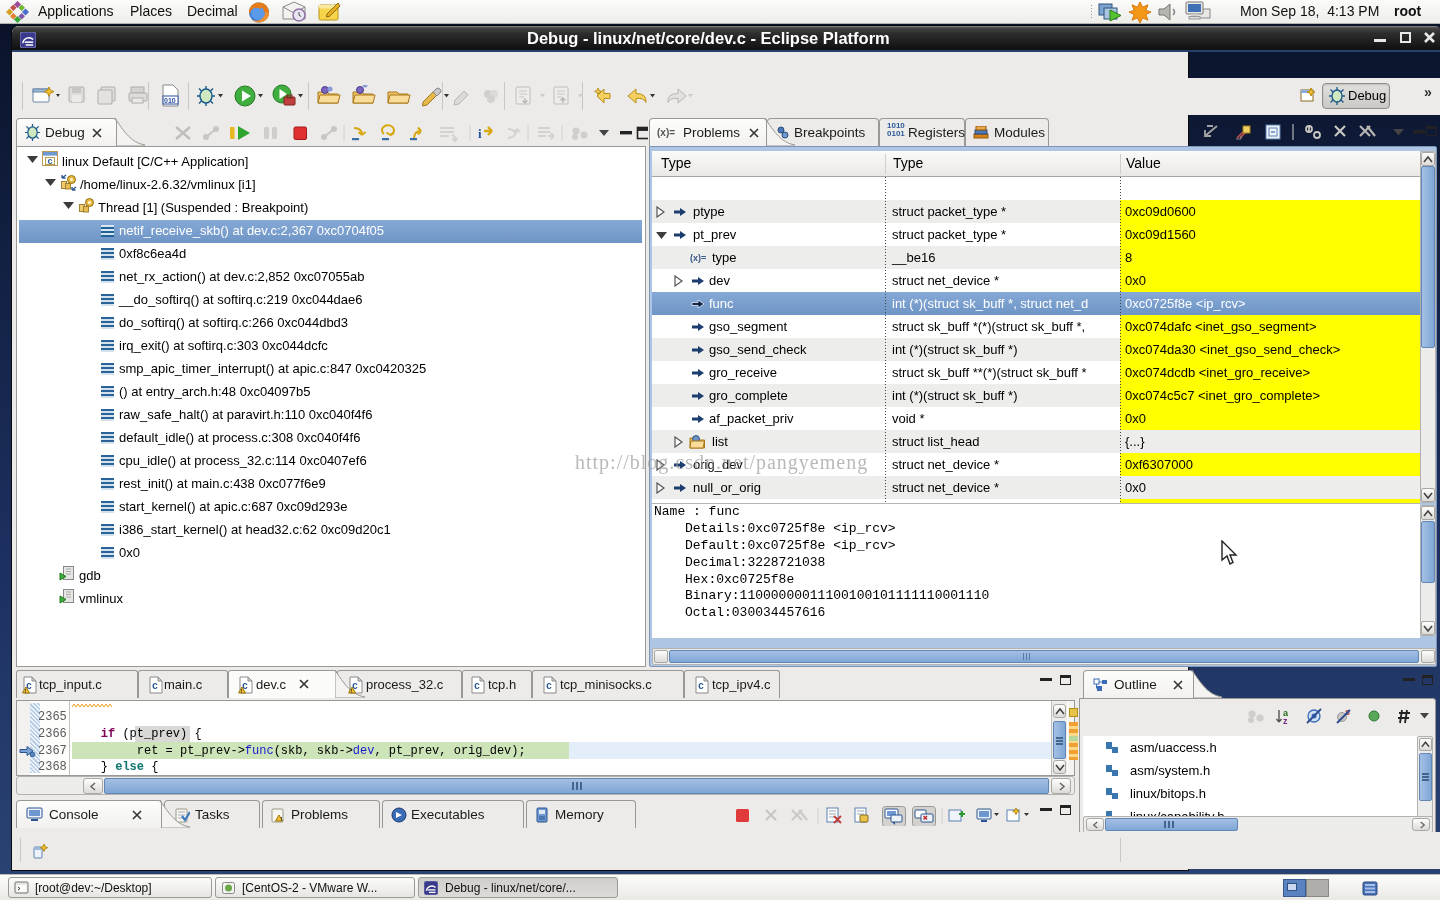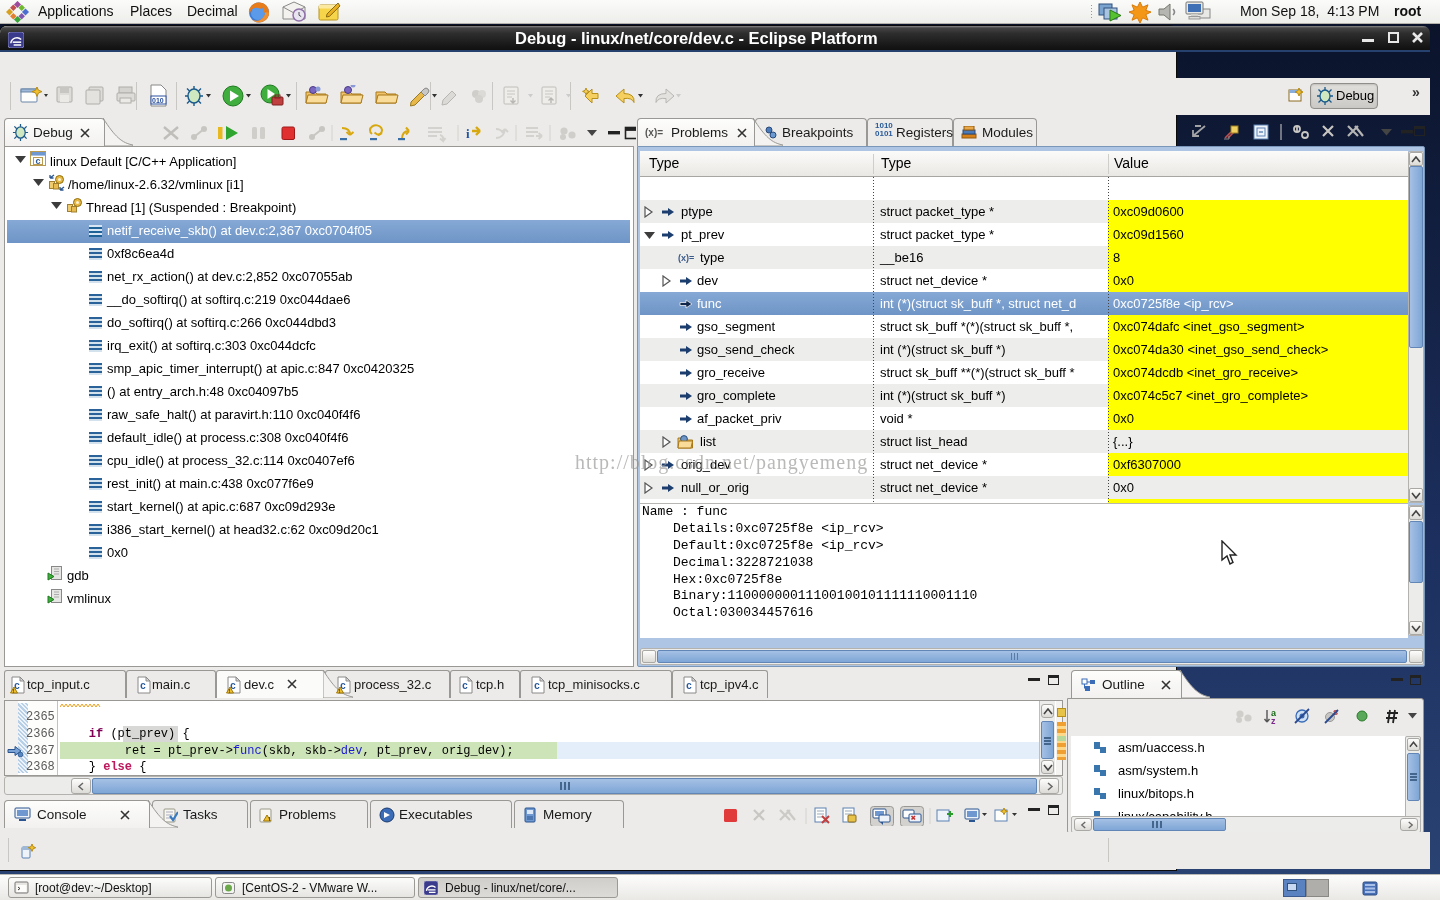--- a/index.html
+++ b/index.html
@@ -2,21 +2,21 @@
 <html><head><meta charset="utf-8"><style>
 *{margin:0;padding:0;box-sizing:border-box}
 html,body{width:1440px;height:900px;overflow:hidden}
 body{font-family:"Liberation Sans",sans-serif;position:relative;background:linear-gradient(#0a1228,#1c2f5e 60%,#2a4474)}
 .a{position:absolute}
 .mono{font-family:"Liberation Mono",monospace}
 
 #gpanel{left:0;top:0;width:1440px;height:24px;background:linear-gradient(#fbfbfa,#ededea);border-bottom:1px solid #b5b2ac;color:#111;font-size:14px}
 #gpanel .mi{position:absolute;top:3px;font-size:14px;color:#101010}
 
-#win{left:0;top:26px;width:1176px;height:844px;background:#ecebe9;border-radius:7px 7px 0 0;box-shadow:0 0 0 1px #0a0a0a}
+#win{left:12px;top:26px;width:1176px;height:844px;background:#ecebe9;border-radius:7px 7px 0 0;box-shadow:0 0 0 1px #0a0a0a}
 #titlebar{left:0;top:0;width:1430px;height:26px;background:linear-gradient(#8a8a8a 0,#454545 2px,#2e2e2e 30%,#1a1a1a 75%,#101010);border-radius:7px 7px 0 0;color:#fff;font-weight:bold;font-size:16.5px;border-bottom:2px solid #26416e}
 #menubar{left:0;top:25px;width:1430px;height:27px;background:#edeceA;color:#000;font-size:13px;border-bottom:1px solid #dcdad6}
 #menubar span{position:absolute;top:6px}
 #maintb{left:0;top:52px;width:1430px;height:37px;background:#ecebe9}
 .vtab{position:absolute;top:0;height:28px;background:#ecebe9;border:1px solid #9a9894;border-bottom:none;border-radius:4px 4px 0 0;font-size:13.5px;color:#1a1a1a}
 .vtab.act{background:linear-gradient(#fdfdfc,#f2f1ef);z-index:3}
 .swoosh{position:absolute;top:0;z-index:2}
 .content{position:absolute;background:#fff;border:1px solid #9a9894}
 .sel{background:linear-gradient(#86a9d6,#6e95c6);color:#fff}
 .yel{background:#ffff00}
@@ -706,21 +706,21 @@
 2368</div>
  <svg class="a" style="left:56px;top:33px" width="44" height="5" viewBox="0 0 44 5">
         <path d="M0 4 L2 1 L4 4 L6 1 L8 4 L10 1 L12 4 L14 1 L16 4 L18 1 L20 4 L22 1 L24 4 L26 1 L28 4 L30 1 L32 4 L34 1 L36 4 L38 1 L40 4" stroke="#e8a020" fill="none"></path>
       </svg>
  <div class="a" style="left:56px;top:72px;width:979px;height:17px;background:#e4eefb"></div>
  <div class="a" style="left:56px;top:72px;width:497px;height:17px;background:#cde4b8"></div>
  <div class="a" style="left:119px;top:56px;width:55px;height:16px;background:#d8d8d6"></div>
  <div class="a mono" style="left:56px;top:39px;font-size:12px;line-height:16.8px;white-space:pre"><span> </span>
 <span>    <b style="color:#7f0055">if</b> (pt_prev) {</span>
 <span>         ret = pt_prev-&gt;<span style="color:#1a1ad0">func</span>(skb, skb-&gt;<span style="color:#1a1ad0">dev</span>, pt_prev, orig_dev);</span>
-<span>    } <b style="color:#be185d">else</b> {</span></div>
+<span>    } <b style="color:#0f766e">else</b> {</span></div>
  <svg class="a" style="left:3px;top:75px" width="17" height="12" viewBox="0 0 17 12">
         <path d="M1 4.5 h7 V1.5 L14 6 L8 10.5 V7.5 H1 Z" fill="#7aa2d4" stroke="#2a5590" stroke-width="1"></path>
         <circle cx="13.5" cy="9.5" r="2.4" fill="#5585c0" stroke="#2a5590" stroke-width="0.8"></circle>
       </svg>
  <div class="a" style="left:1035px;top:31px;width:16px;height:74px;background:#ececea;border-left:1px solid #c0beba">
   <div class="a" style="left:1px;top:3px;width:13px;height:14px;background:linear-gradient(#fdfdfc,#dddbd7);border:1px solid #aaa8a4;border-radius:3px"></div>
   <svg class="a" style="left:3px;top:7px" width="10" height="7" viewBox="0 0 10 7">
           <path d="M1 6 L5 1 L9 6" stroke="#444" stroke-width="1.6" fill="none"></path>
         </svg>
   <div class="a sbthumb" style="left:1px;top:20px;width:13px;height:38px"></div>

